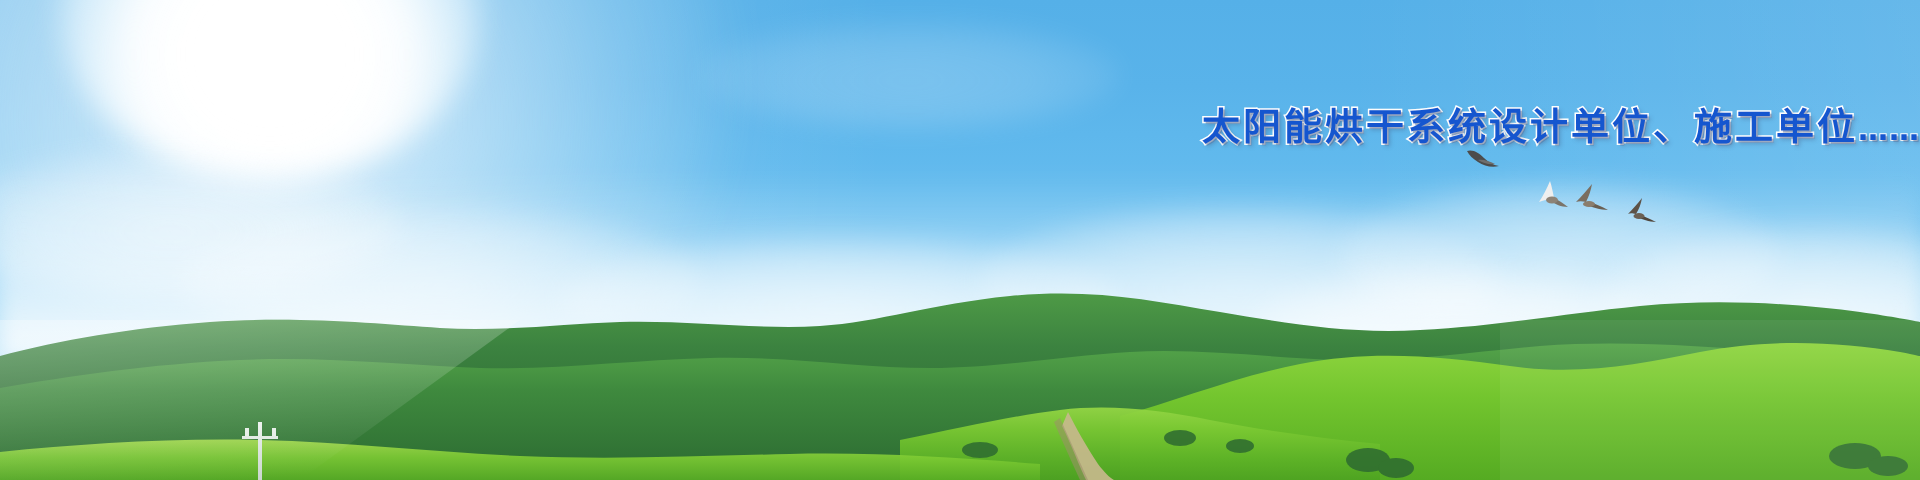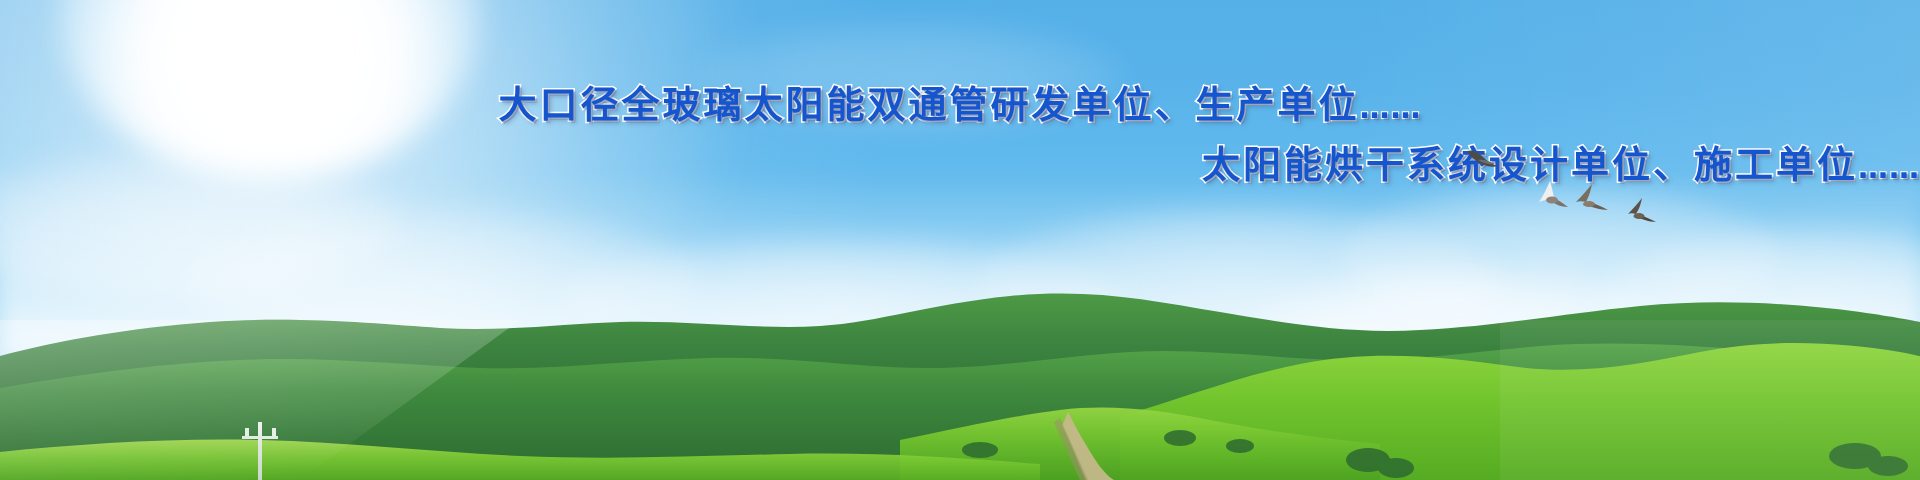--- a/index.html
+++ b/index.html
@@ -194,21 +194,20 @@
   <div class="cloud" style="left:180px;  top:210px; width:520px; height:140px; opacity:.50;"></div>
   <div class="cloud" style="left:560px;  top:236px; width:560px; height:130px; opacity:.62;"></div>
   <div class="cloud" style="left:980px;  top:206px; width:520px; height:150px; opacity:.58;"></div>
   <div class="cloud" style="left:1340px; top:182px; width:440px; height:150px; opacity:.52;"></div>
   <div class="cloud" style="left:1600px; top:226px; width:420px; height:150px; opacity:.66;"></div>
   <div class="cloud" style="left:1250px; top:268px; width:420px; height:120px; opacity:.70;"></div>
   <div class="cloud" style="left:700px;  top:20px;  width:420px; height:110px; opacity:.22;"></div>
   <div class="haze-band"></div>
 
   <div class="headline">
-    <div class="hl-line"><span>大口径全玻璃太阳能双通管研发单位、生产单位</span><span class="hl-ellipsis">……</span></div>
     <div class="hl-line second"><span>太阳能烘干系统设计单位、施工单位</span><span class="hl-ellipsis">……</span></div>
   </div>
 
   <div class="bird" style="left:1465px; top:148px;">
     <svg width="36" height="22" viewBox="0 0 36 22">
       <path d="M2 3 C8 1 14 5 19 10 C23 14 28 17 34 18 C27 20 19 18 13 14 C8 11 4 7 2 3 Z" fill="#4c4c4c"></path>
       <path d="M13 12 C18 11 24 13 30 16 C24 17 18 15 13 12 Z" fill="#6e6e6e"></path>
     </svg>
   </div>
   <div class="bird" style="left:1537px; top:180px;">

